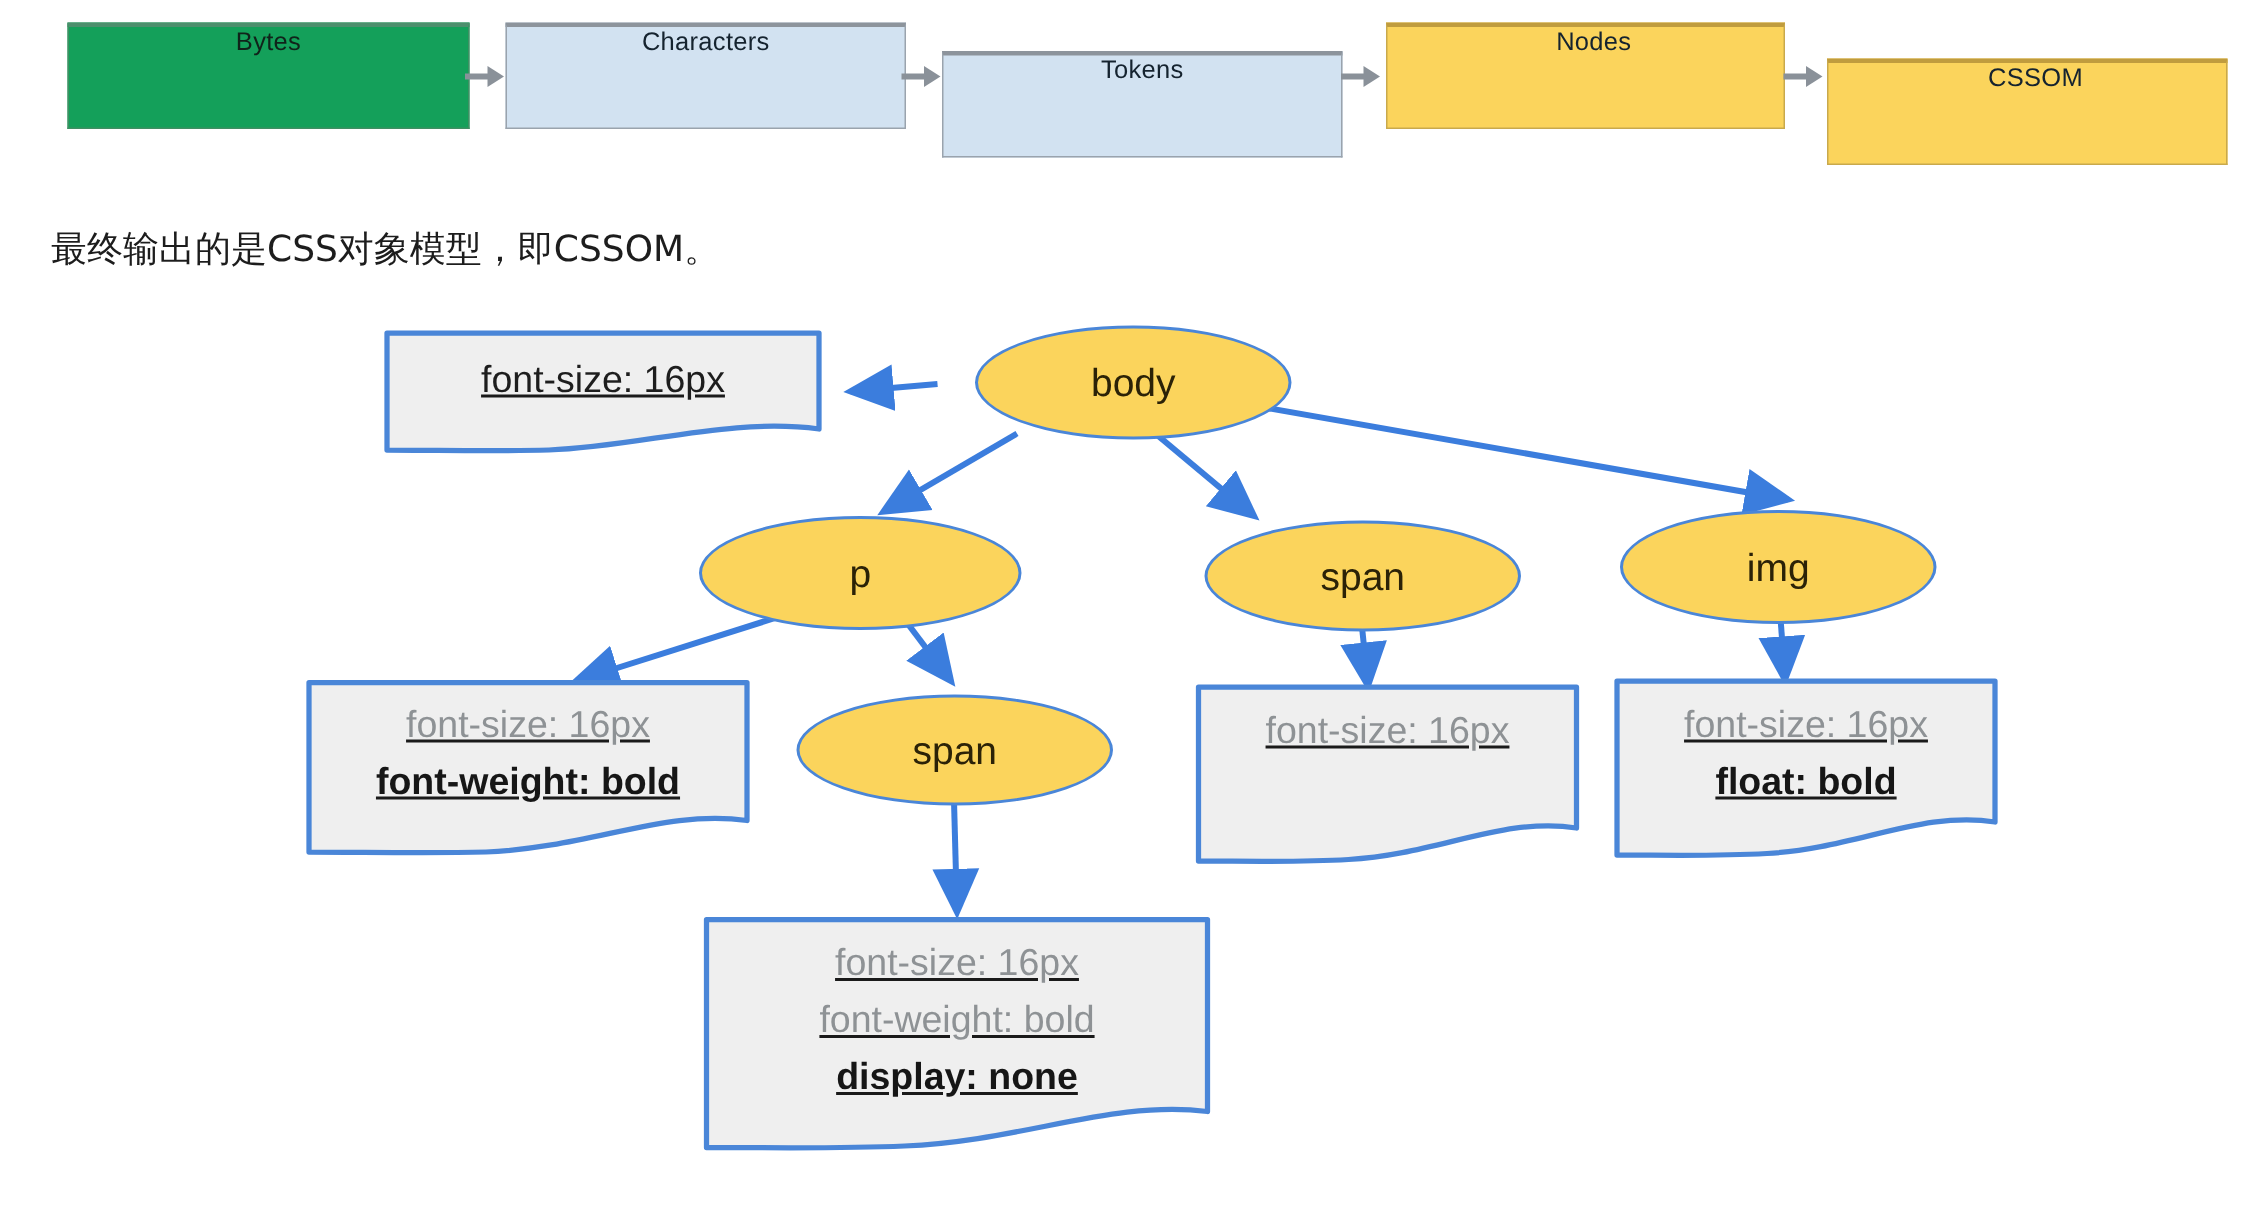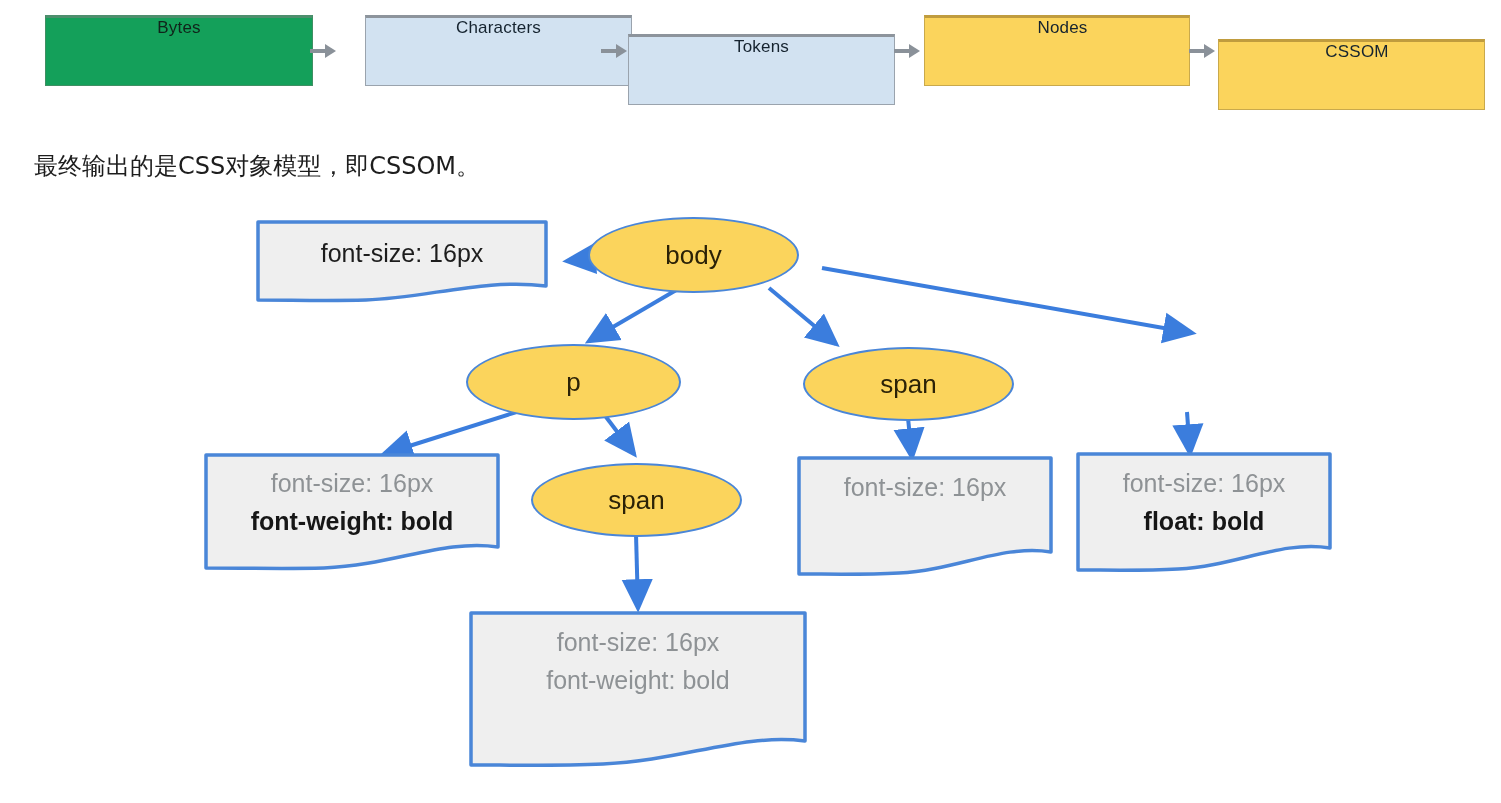--- a/index.html
+++ b/index.html
@@ -113,20 +113,21 @@
     width: 100%;
     height: 100%;
     overflow: visible;
   }
   .note .note-text {
     position: absolute;
     left: 0;
     right: 0;
     text-align: center;
     z-index: 2;
+    text-decoration: underline;
   }
   .note .line {
     display: block;
     font-size: 25px;
     line-height: 38px;
     white-space: nowrap;
   }
   .note .line.inherited { color: #8e9295; }
   .note .line.own       { color: #161616; font-weight: bold; }
   .note .line.plain     { color: #1d1d1d; }
@@ -137,21 +138,21 @@
 <div id="pipeline">
 
   <div class="pbox green" style="left:45px;  width:268px;">
     <span>Bytes</span>
   </div>
   <div class="parrow" style="left:310px;">
     <span class="shaft"></span>
       <span class="head"></span>
   </div>
 
-  <div class="pbox blue" style="left:337px; width:267px;margin-left:28px;">
+  <div class="pbox blue" style="left:337px; width:267px;">
     <span>Characters</span>
   </div>
   <div class="parrow" style="left:601px;">
     <span class="shaft"></span>
       <span class="head"></span>
   </div>
 
   <div class="pbox blue" style="left:628px; width:267px;margin-top:19px;">
     <span>Tokens</span>
   </div>
@@ -198,36 +199,39 @@
       <path d="M600,409 L634,454"></path>
 
       <path d="M908,418 L912,457"></path>
 
       <path d="M1187,412 L1190,453"></path>
 
       <path d="M636,534 L638,608"></path>
     </g>
   </svg>
 
-  <div class="node" style="left:588px;  top:217px; width:211px; height:76px;">
+  <div class="node" style="left:650px;  top:217px; width:211px; height:76px;">
     <span>body</span>
   </div>
 
   <div class="node" style="left:466px;  top:344px; width:215px; height:76px;">
     <span>p</span>
   </div>
 
   <div class="node" style="left:531px;  top:463px; width:211px; height:74px;">
     <span>span</span>
   </div>
 
   <div class="node" style="left:803px;  top:347px; width:211px; height:74px;">
     <span>span</span>
   </div>
 
+  <div class="node" style="left:1080px; top:340px; width:211px; height:76px;">
+    <span>img</span>
+  </div>
 
   <div class="note" style="left:256px; top:220px; width:292px; height:82px;">
     <svg viewBox="0 0 292 82" preserveAspectRatio="none">
       <path d="M2,2 H290 V66 C230,58 170,78 110,80 C70,81 36,80 2,80 Z" fill="#efefef" stroke="#4a86d8" stroke-width="3.5" stroke-linejoin="round"></path>
     </svg>
     <div class="note-text" style="top:14px;">
       <span class="line plain">font-size: 16px</span>
     </div>
   </div>
 
@@ -241,20 +245,21 @@
     </div>
   </div>
 
   <div class="note" style="left:469px; top:611px; width:338px; height:157px;">
     <svg viewBox="0 0 338 157" preserveAspectRatio="none">
       <path d="M2,2 H336 V130 C272,122 212,150 134,153 C88,155 40,154 2,154 Z" fill="#efefef" stroke="#4a86d8" stroke-width="3.5" stroke-linejoin="round"></path>
     </svg>
     <div class="note-text" style="top:12px;">
       <span class="line inherited">font-size: 16px</span>
       <span class="line inherited">font-weight: bold</span>
+      <span class="line own">display: none</span>
     </div>
   </div>
 
   <div class="note" style="left:797px; top:456px; width:256px; height:120px;">
     <svg viewBox="0 0 256 120" preserveAspectRatio="none">
       <path d="M2,2 H254 V96 C206,88 160,114 102,117 C66,119 32,118 2,118 Z" fill="#efefef" stroke="#4a86d8" stroke-width="3.5" stroke-linejoin="round"></path>
     </svg>
     <div class="note-text" style="top:12px;">
       <span class="line inherited">font-size: 16px</span>
     </div>

